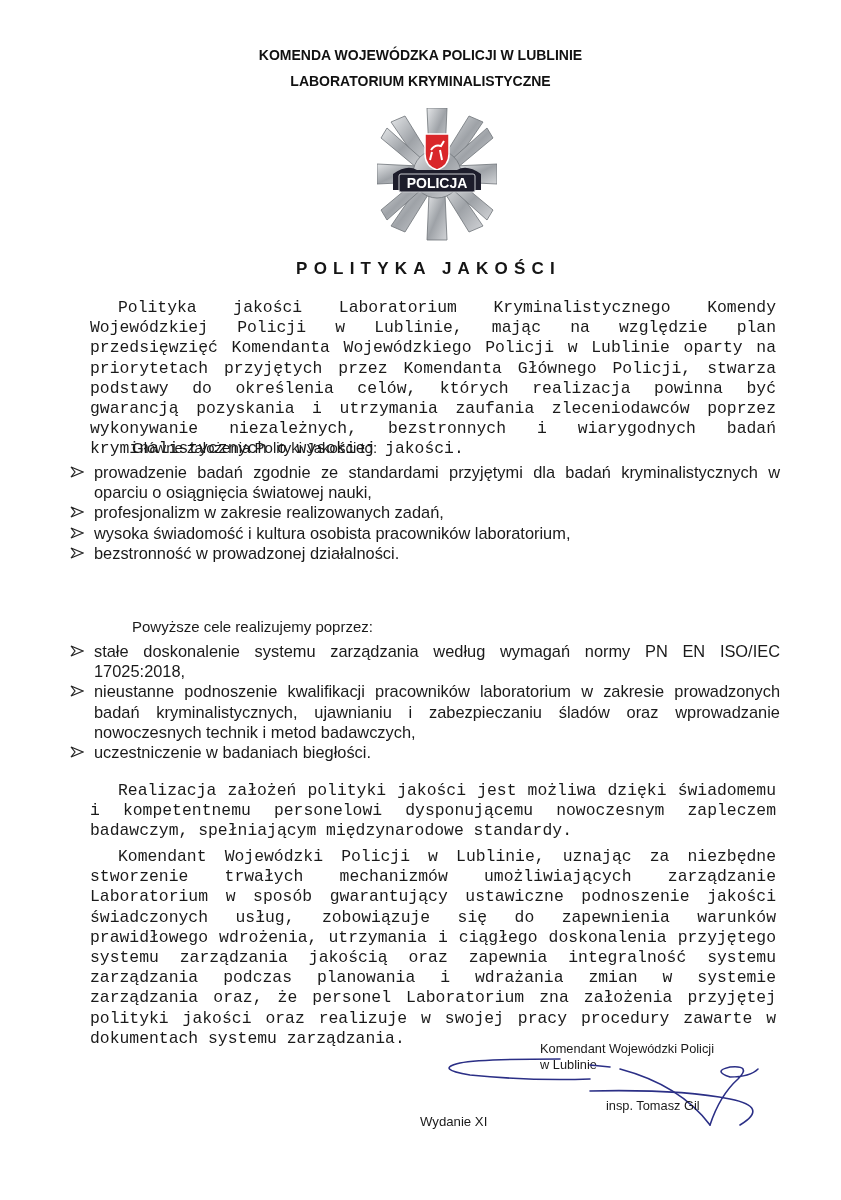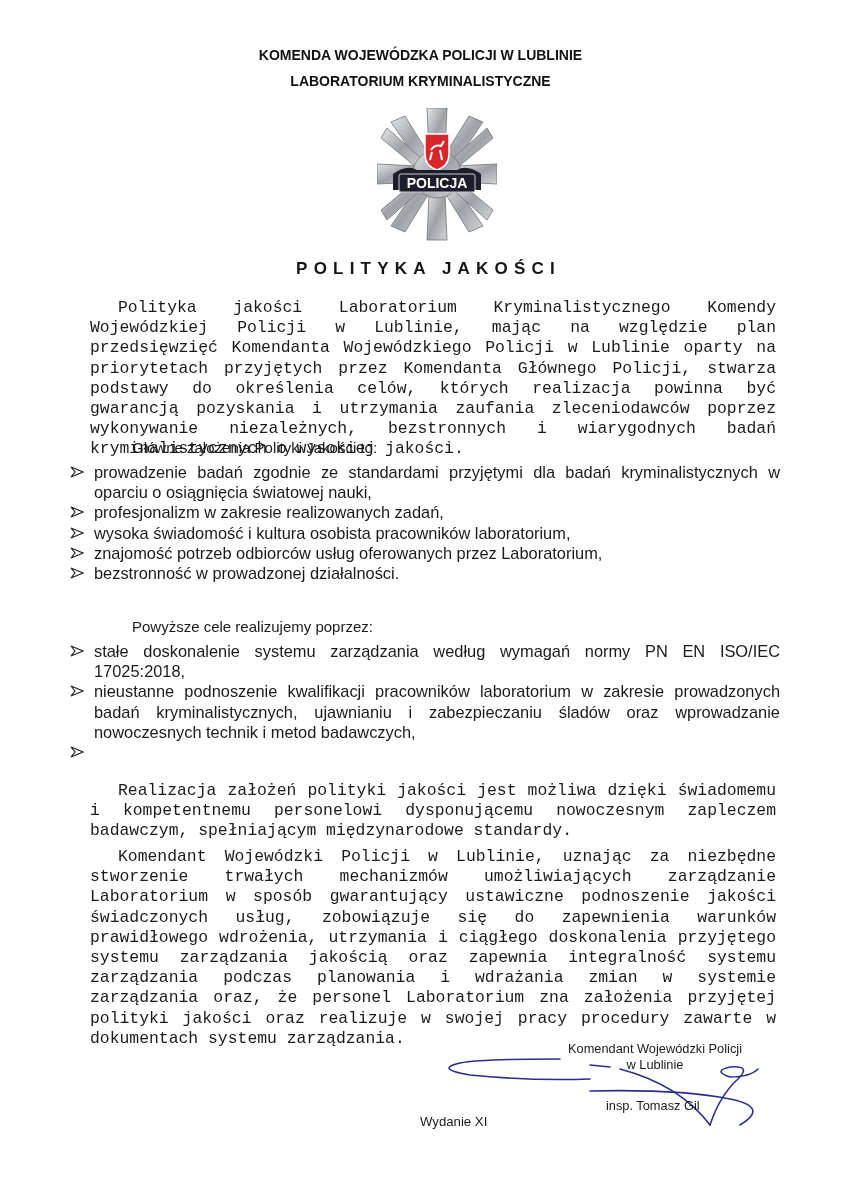--- a/index.html
+++ b/index.html
@@ -11,21 +11,21 @@
   .title { position:absolute; top:259px; left:0; width:841px; text-align:center;
            font-weight:bold; font-size:17px; letter-spacing:6.2px; color:#151515;padding-left:8px; }
   .para { position:absolute; left:90px; width:686px; font-size:16.4px; line-height:20.2px;
           text-align:justify; margin:0;font-family:Liberation Mono, monospace; }
   .para.indent { text-indent:28px; }
   .ul { position:absolute; left:90px; width:686px; margin:4px; padding:0; list-style:none;
         font-size:16.4px; line-height:20.2px; }
   .ul li { position:relative; text-align:justify; }
   .ul li .bullet { position:absolute; left:-24px; top:0; width:14px; height:20px; }
   .lead { position:absolute; left:132px; font-size:15px; line-height:20.2px; margin:0; }
-  .sig-title { position:absolute; left:540px; top:1041px; width:230px; text-align:center;
+  .sig-title { position:absolute; left:540px; top:1041px; width:230px; text-align:left;
                font-size:12.8px; line-height:16px; }
   .sig-name { position:absolute; left:606px; top:1098px; font-size:12.8px; }
   .edition { position:absolute; left:376px; top:1114px; font-size:13.2px;margin-left:44px; }
   .signature { position:absolute; left:440px; top:1055px; width:330px; height:80px; }
 </style>
 </head>
 <body>
 
 <div class="header">
   <div>KOMENDA WOJEWÓDZKA POLICJI W LUBLINIE</div>
@@ -85,26 +85,20 @@
   <li>
     <svg class="bullet" viewBox="0 0 14 20">
         <path d="M1,5 L13,10 L1,15 L5,10 Z" fill="none" stroke="#222" stroke-width="1.2"></path>
       </svg>
     <span>wysoka świadomość i kultura osobista pracowników laboratorium,</span>
   </li>
   <li>
     <svg class="bullet" viewBox="0 0 14 20">
         <path d="M1,5 L13,10 L1,15 L5,10 Z" fill="none" stroke="#222" stroke-width="1.2"></path>
       </svg>
-    <span>znajomość potrzeb odbiorców usług oferowanych przez Laboratorium,</span>
-  </li>
-  <li>
-    <svg class="bullet" viewBox="0 0 14 20">
-        <path d="M1,5 L13,10 L1,15 L5,10 Z" fill="none" stroke="#222" stroke-width="1.2"></path>
-      </svg>
     <span>bezstronność w prowadzonej działalności.</span>
   </li>
 </ul>
 
 <p class="lead" style="top:617px;">Powyższe cele realizujemy poprzez:</p>
 <ul class="ul" style="top:637px;">
   <li>
     <svg class="bullet" viewBox="0 0 14 20">
         <path d="M1,5 L13,10 L1,15 L5,10 Z" fill="none" stroke="#222" stroke-width="1.2"></path>
       </svg>
@@ -113,20 +107,21 @@
   <li>
     <svg class="bullet" viewBox="0 0 14 20">
         <path d="M1,5 L13,10 L1,15 L5,10 Z" fill="none" stroke="#222" stroke-width="1.2"></path>
       </svg>
     <span>nieustanne podnoszenie kwalifikacji pracowników laboratorium w zakresie prowadzonych badań kryminalistycznych, ujawnianiu i zabezpieczaniu śladów oraz wprowadzanie nowoczesnych technik i metod badawczych,</span>
   </li>
   <li>
     <svg class="bullet" viewBox="0 0 14 20">
         <path d="M1,5 L13,10 L1,15 L5,10 Z" fill="none" stroke="#222" stroke-width="1.2"></path>
       </svg>
+    <span>uczestniczenie w badaniach biegłości.</span>
   </li>
 </ul>
 
 <p class="para indent" style="top:781px;">Realizacja założeń polityki jakości jest możliwa dzięki świadomemu i kompetentnemu personelowi dysponującemu nowoczesnym zapleczem badawczym, spełniającym międzynarodowe standardy.</p>
 <p class="para indent" style="top:847px;">Komendant Wojewódzki Policji w Lublinie, uznając za niezbędne stworzenie trwałych mechanizmów umożliwiających zarządzanie Laboratorium w sposób gwarantujący ustawiczne podnoszenie jakości świadczonych usług, zobowiązuje się do zapewnienia warunków prawidłowego wdrożenia, utrzymania i ciągłego doskonalenia przyjętego systemu zarządzania jakością oraz zapewnia integralność systemu zarządzania podczas planowania i wdrażania zmian w systemie zarządzania oraz, że personel Laboratorium zna założenia przyjętej polityki jakości oraz realizuje w swojej pracy procedury zawarte w dokumentach systemu zarządzania.</p>
 
 <div class="sig-title">
   <div>Komendant Wojewódzki Policji</div>
   <div>w Lublinie</div>
 </div>

